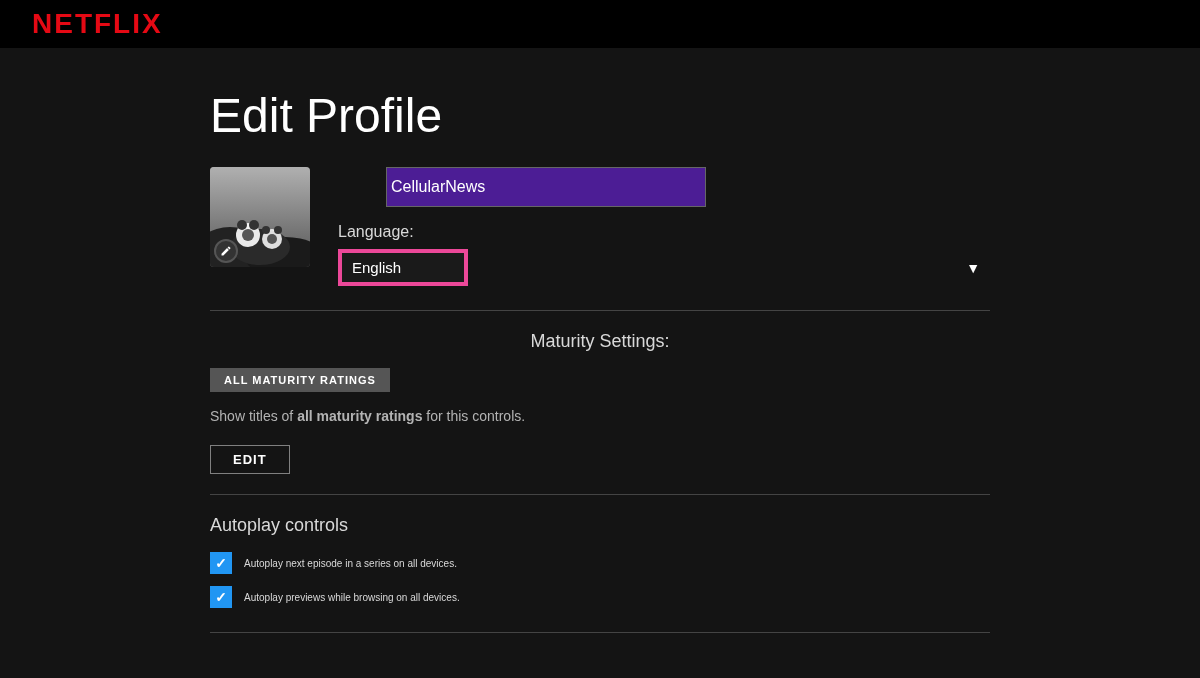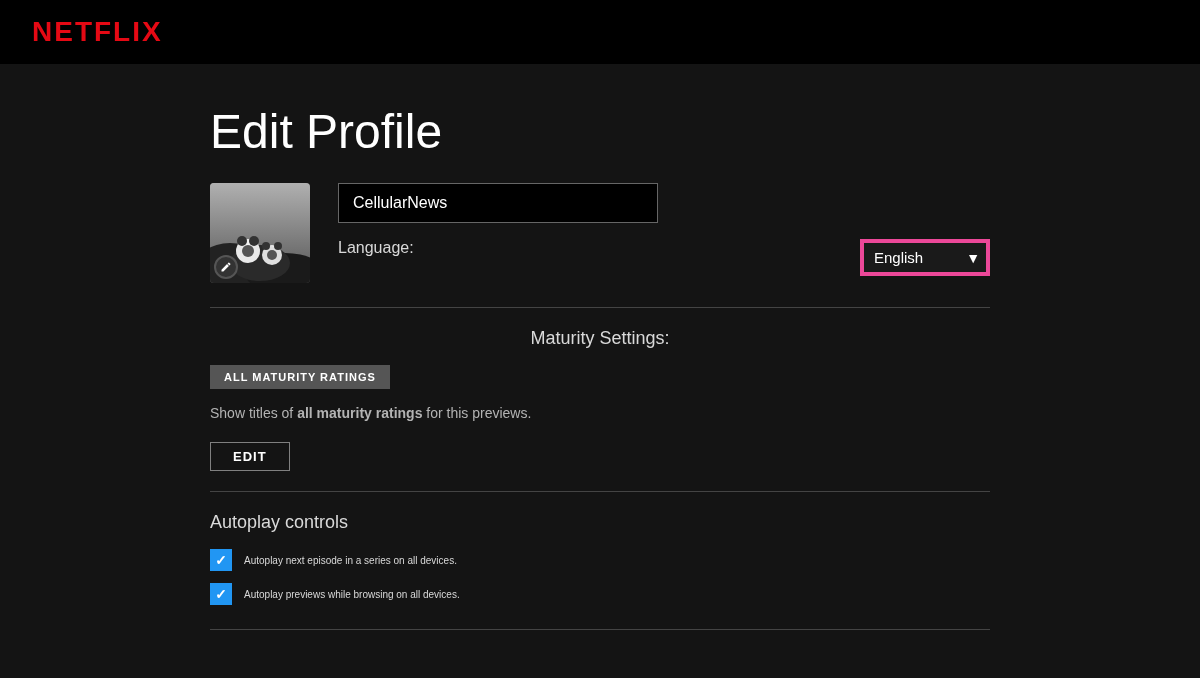--- a/index.html
+++ b/index.html
@@ -7,21 +7,21 @@
     body {
       background-color: #141414;
       color: #ffffff;
       font-family: 'Helvetica Neue', Helvetica, Arial, sans-serif;
       min-height: 678px;
       width: 1200px;
     }
 
     header {
       background-color: #000000;
-      padding: 16px 32px;
+      padding: 8px 32px;
       display: flex;
       align-items: center;
     }
 
     .netflix-logo {
       color: #E50914;
       font-size: 28px;
       font-weight: 900;
       letter-spacing: 2px;
     }
@@ -86,31 +86,32 @@
     .profile-fields {
       flex: 1;
       display: flex;
       flex-direction: column;
       gap: 16px;
     }
 
     .profile-name-input {
       width: 100%;
       max-width: 320px;
-      background-color: #000000;
+      background-color: #4c1d95;
       border: 1px solid #666;
       color: #ffffff;
       font-size: 16px;
-      padding: 10px 14px;
+      padding: 10px 4px;
       outline: none;
+      margin-left: 48px;
     }
 
     .language-section {
       display: flex;
-      flex-direction: row;
+      flex-direction: column;
       gap: 8px;
       justify-content: space-between;
     }
 
     .field-label {
       font-size: 16px;
       color: #d9d9d9;
     }
 
     .language-select {
@@ -303,21 +304,21 @@
   </div>
 
   <hr class="divider">
 
   <div class="maturity-section">
     <div class="section-title">Maturity Settings:</div>
 
     <div class="maturity-badge">ALL MATURITY RATINGS</div>
 
     <div class="maturity-description">
-      <span>Show titles of </span><strong>all maturity ratings</strong><span> for this previews.</span>
+      <span>Show titles of </span><strong>all maturity ratings</strong><span> for this controls.</span>
     </div>
 
     <button class="edit-button">EDIT</button>
   </div>
 
   <hr class="divider">
 
   <div class="autoplay-section">
     <div class="autoplay-title">Autoplay controls</div>
 

